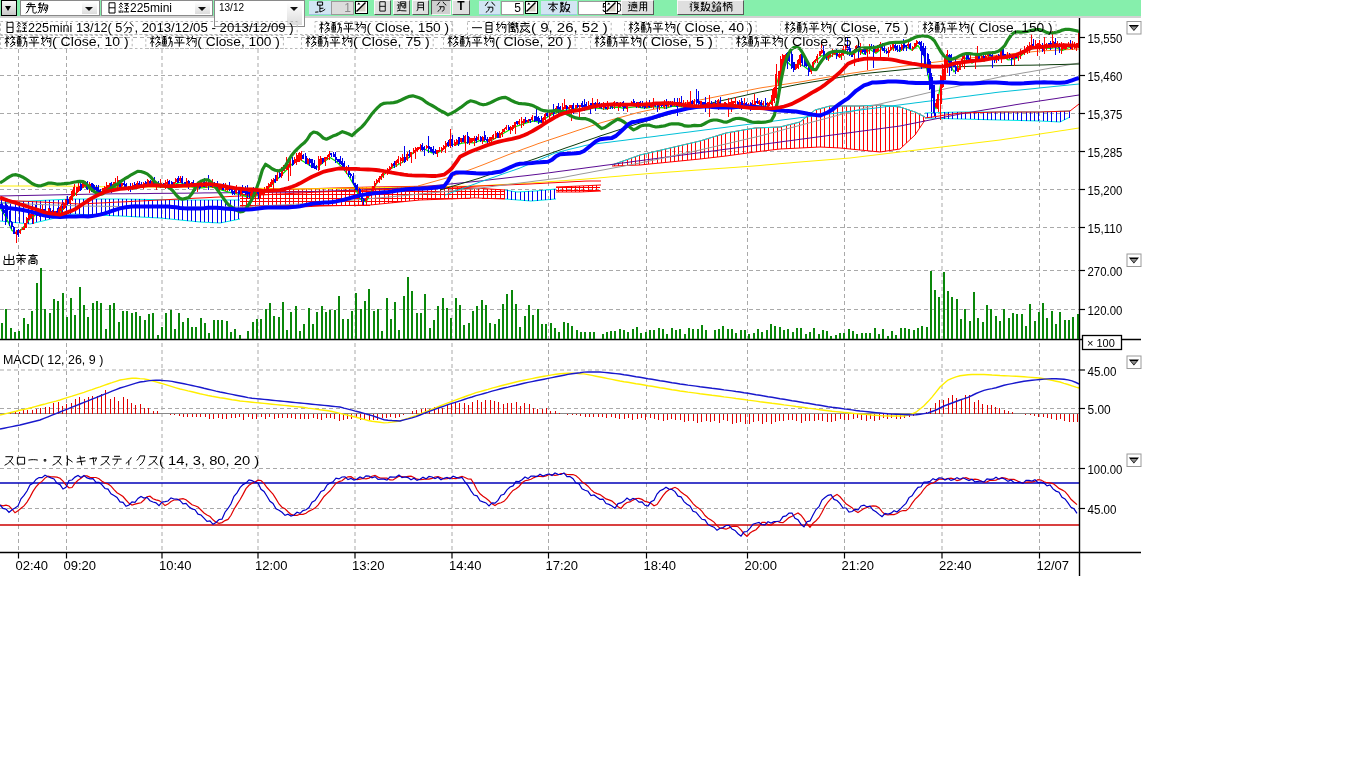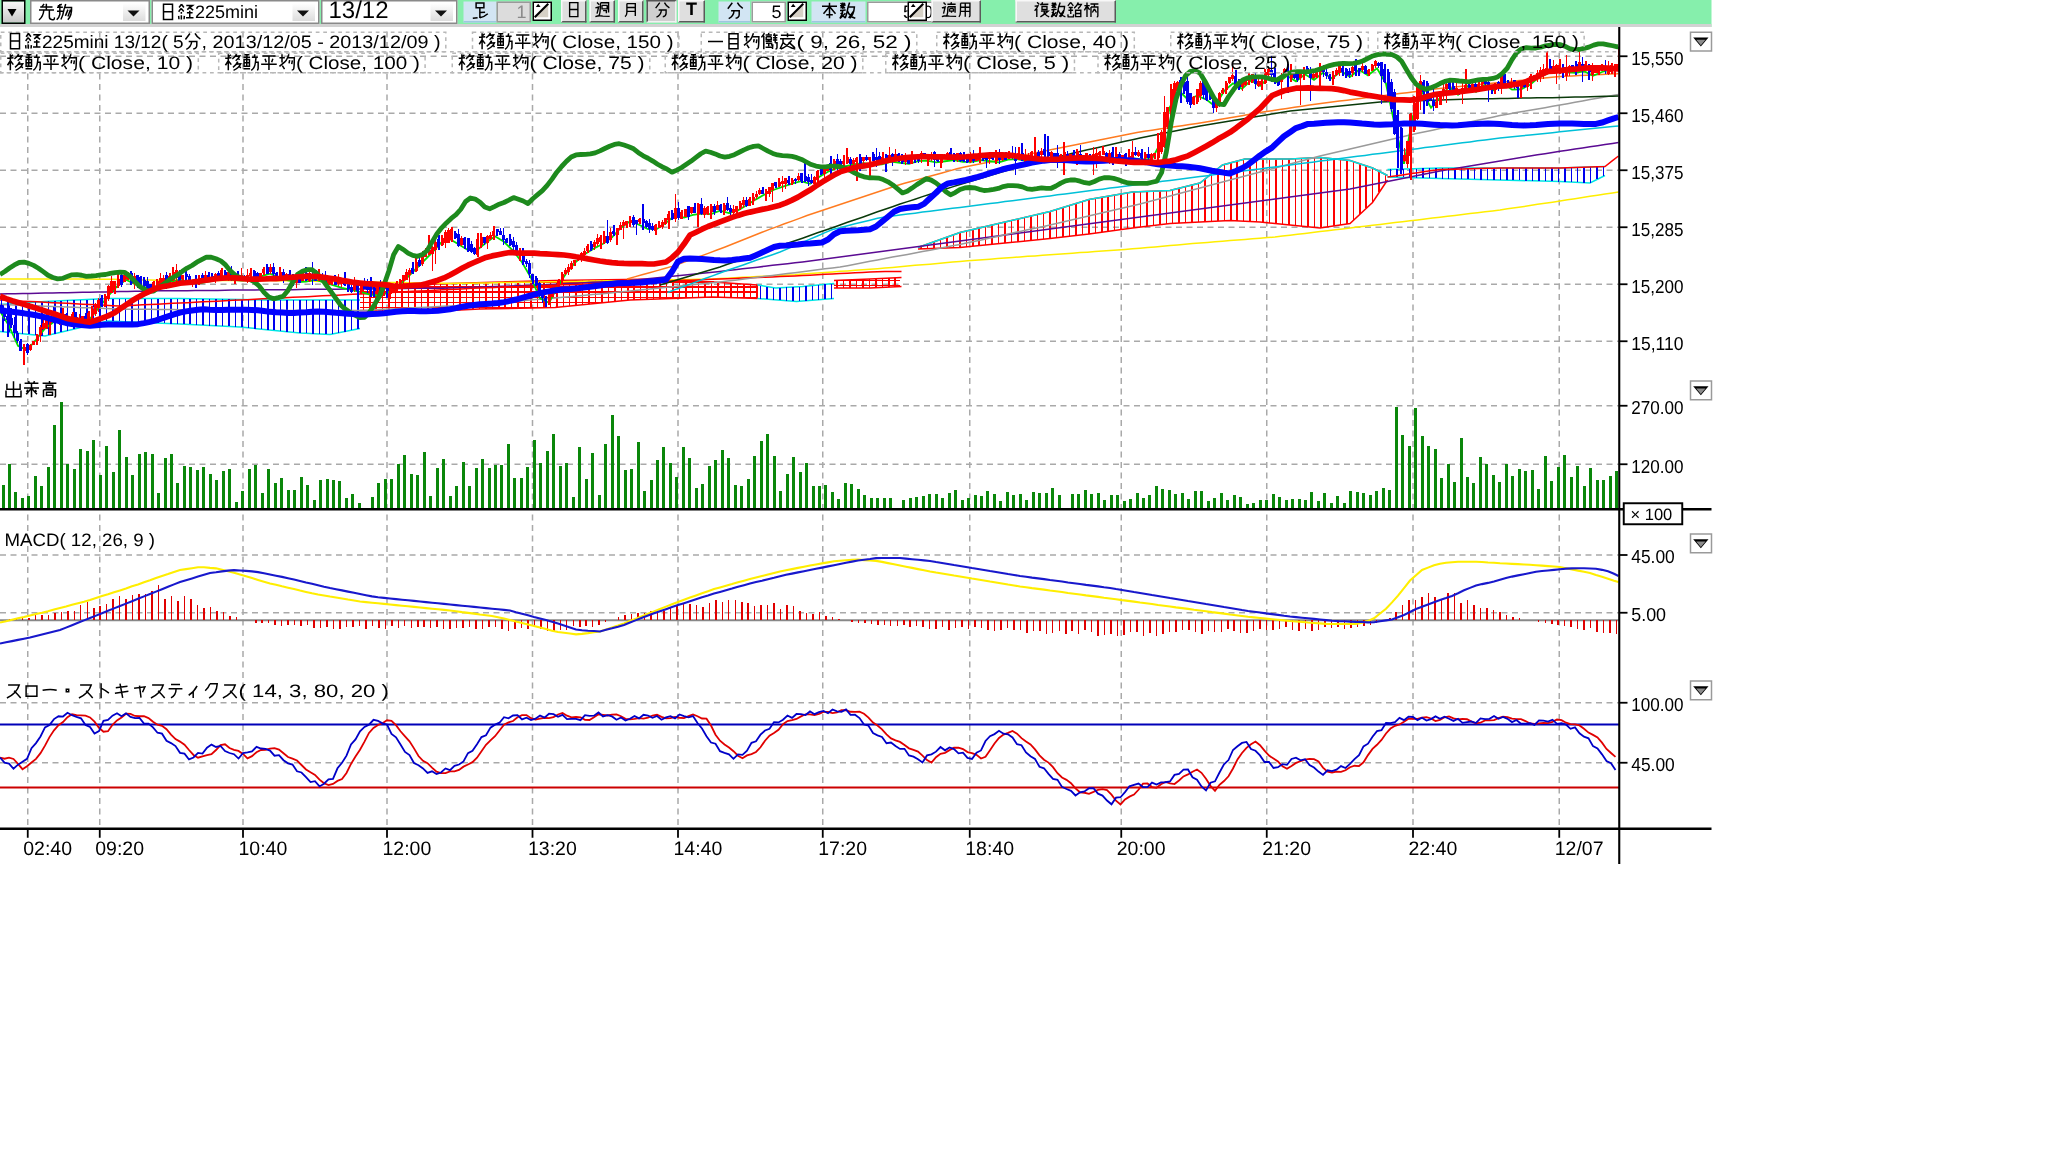--- a/index.html
+++ b/index.html
@@ -127,21 +127,21 @@
       </svg><div style="position:absolute;right:2px;top:1px;bottom:1px;width:15px;background:linear-gradient(#fff,#dcdcdc)">
         <div style="position:absolute;left:3px;top:5px;width:0;height:0;border:4px solid transparent;border-top:4.5px solid #111"></div>
       </div></div>
     <div style="position:absolute;left:101px;top:0;width:112px;height:16px;background:#fff;border:1px solid #8a8a8a;box-sizing:border-box;font-size:12px;line-height:14px;padding-left:4px;white-space:nowrap"><span style="letter-spacing:0"><svg width="12" height="12" viewBox="0 0 12 12" style="vertical-align:-2px">
           <use href="#g0"></use>
         </svg><svg width="12" height="12" viewBox="0 0 12 12" style="vertical-align:-2px">
           <use href="#g4"></use>
         </svg>225mini</span><div style="position:absolute;right:2px;top:1px;bottom:1px;width:15px;background:linear-gradient(#fff,#dcdcdc)">
         <div style="position:absolute;left:3px;top:5px;width:0;height:0;border:4px solid transparent;border-top:4.5px solid #111"></div>
       </div></div>
-    <div style="position:absolute;left:214px;top:0;width:91px;height:16px;background:#fff;border:1px solid #8a8a8a;box-sizing:border-box;font-size:16px;line-height:14px;padding-left:4px;white-space:nowrap">13/12<div style="position:absolute;right:2px;top:1px;bottom:1px;width:15px;background:linear-gradient(#fff,#dcdcdc)">
+    <div style="position:absolute;left:214px;top:0;width:91px;height:27px;background:#fff;border:1px solid #8a8a8a;box-sizing:border-box;font-size:10px;line-height:14px;padding-left:4px;white-space:nowrap">13/12<div style="position:absolute;right:2px;top:1px;bottom:1px;width:15px;background:linear-gradient(#fff,#dcdcdc)">
         <div style="position:absolute;left:3px;top:5px;width:0;height:0;border:4px solid transparent;border-top:4.5px solid #111"></div>
       </div></div>
     <div style="position:absolute;left:309px;top:1px;width:22px;height:14px;background:#d2e5f3;border-bottom:1px solid #9fc6e0;box-sizing:border-box;font-size:12px;line-height:12px;text-align:center"><svg width="12" height="12" viewBox="0 0 12 12" style="vertical-align:-2px">
         <use href="#g7"></use>
       </svg></div>
     <div style="position:absolute;left:331px;top:1px;width:23px;height:14px;background:#dcdcdc;border:1px solid #9a9a9a;box-sizing:border-box;font-size:12px;line-height:12px;text-align:right;padding-right:2px;color:#8a8a8a">1</div>
     <div style="position:absolute;left:355px;top:1px;width:13px;height:13px;background:#fff;border:1.5px solid #000;box-sizing:border-box">
       <svg width="10" height="10" viewBox="0 0 10 10" style="display:block">
         <polygon points="0.5,9.5 9.5,0.5 9.5,9.5" fill="#d6d1c6"></polygon>
         <path d="M0.5,9.5 L9.5,0.5" stroke="#000" stroke-width="1.4" fill="none"></path>

